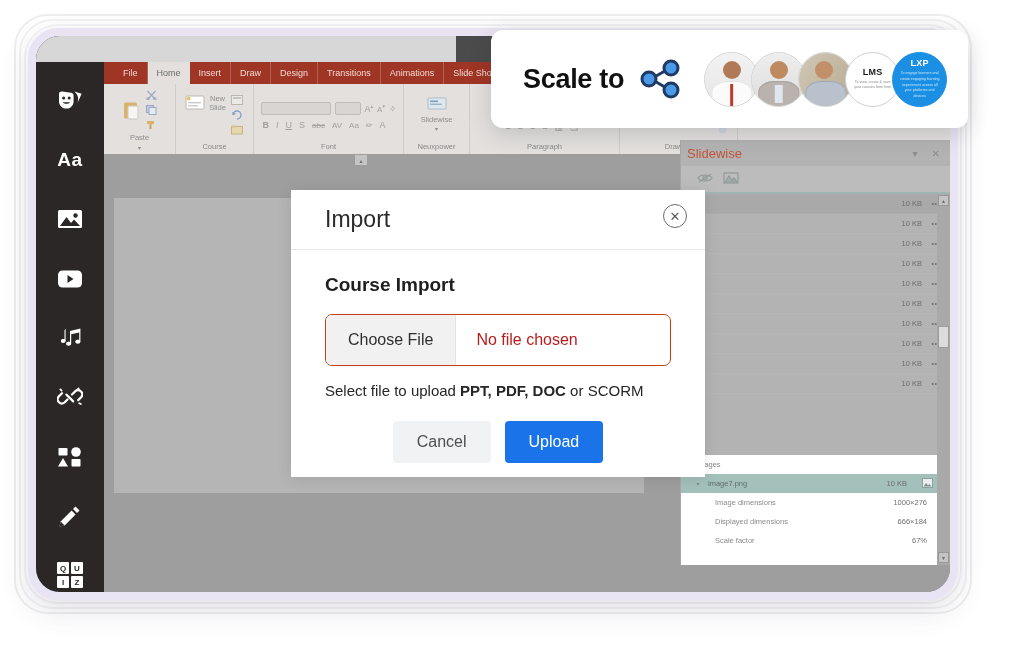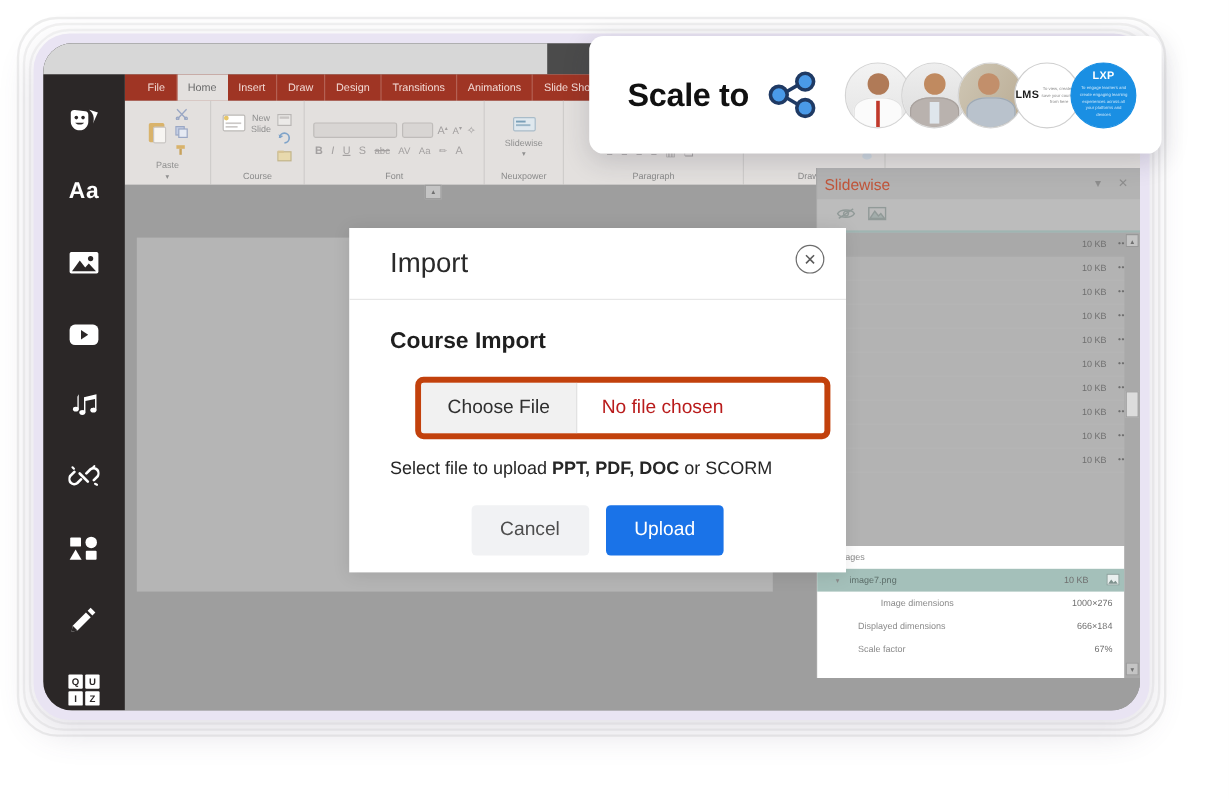--- a/index.html
+++ b/index.html
@@ -231,21 +231,21 @@
     overflow: hidden; position: relative;
     background: #efefef;
     display:flex; align-items:flex-end; justify-content:center;
   }
   .avatar:first-child { margin-left: 0; }
   .av-photo { position:absolute; inset:0; }
   .av-head { position:absolute; left:50%; top:16%; width:34%; height:34%; border-radius:50%; transform:translateX(-50%); }
   .av-body { position:absolute; left:50%; bottom:-6%; width:78%; height:52%; border-radius:40% 40% 0 0; transform:translateX(-50%); }
   .avatar-badge {
     background:#ffffff; border:1px solid #cfcfcf;
-    display:flex; 
+    display:flex; flex-direction:column;
     align-items:center; justify-content:center;
     text-align:center; line-height:1;
   }
   .badge-lms-title { font-size: 9px; font-weight:700; color:#1b1b1b; letter-spacing:.3px; }
   .badge-sub { font-size: 3.6px; color:#8a8a8a; margin-top:3px; max-width:40px; line-height:1.5; }
   .avatar-lxp {
     background:#1a8fe3; border:1px solid #1a8fe3;
     display:flex; flex-direction:column;
     align-items:center; justify-content:center; text-align:center;
   }
@@ -280,25 +280,24 @@
   }
   #modal-body { padding: 24px 34px 0; }
   #section-title {
     font-size: 19px; font-weight: 700; color:#1f1f1f;
     margin-bottom: 18px;
     font-family: "Liberation Sans", sans-serif;
   }
   #file-picker {
     display:flex; align-items:stretch;
     height: 52px;
-    border: 5px solid #c2410c; border-radius: 7px;
+    border: 1px solid #c2410c; border-radius: 7px;
     overflow: hidden;
     background: #ffffff;
     width: 100%;
-    margin-left: 21px;
   }
   #choose-file-btn {
     background: #f1f1f1;
     display:flex; align-items:center;
     padding: 0 22px;
     font-size: 16px; color:#303030;
     border-right: 1px solid #e2e2e2;
     cursor: pointer;
     white-space: nowrap;
   }
@@ -705,21 +704,21 @@
               <span class="cap">image7.png</span>
               <span class="val">10 KB</span>
               <span style="padding-right:4px">
                 <svg width="11" height="10" viewBox="0 0 11 10">
                     <rect x="0.5" y="0.5" width="10" height="9" fill="#e9efee" stroke="#8fa29e"></rect>
                     <path d="M1.5 8.5 L4 5 L6 7.5 L7.5 6 L9.5 8.5Z" fill="#7e918d"></path>
                   </svg>
               </span>
             </div>
             <div class="tree-row">
-              <span class="cap" style="padding-left:53px">Image dimensions</span>
+              <span class="cap" style="padding-left:34px">Image dimensions</span>
               <span class="val">1000×276</span>
             </div>
             <div class="tree-row">
               <span class="cap" style="padding-left:34px">Displayed dimensions</span>
               <span class="val">666×184</span>
             </div>
             <div class="tree-row">
               <span class="cap" style="padding-left:34px">Scale factor</span>
               <span class="val">67%</span>
             </div>

